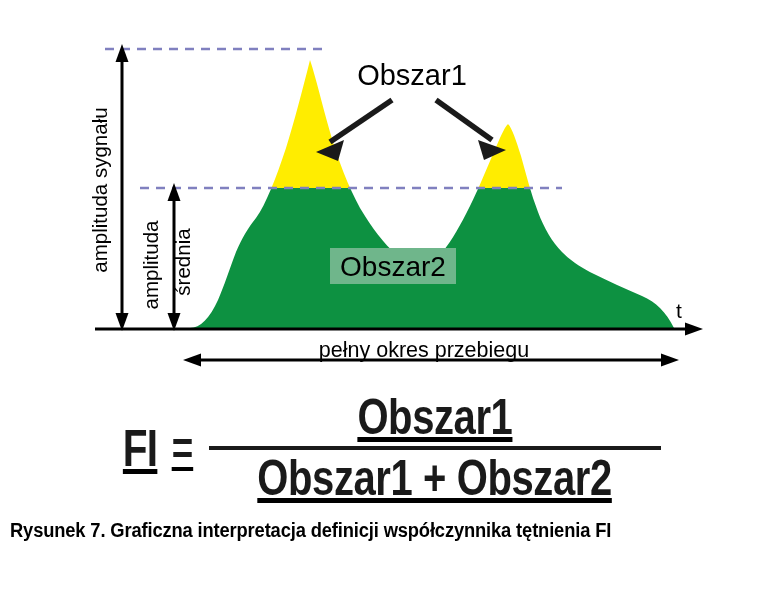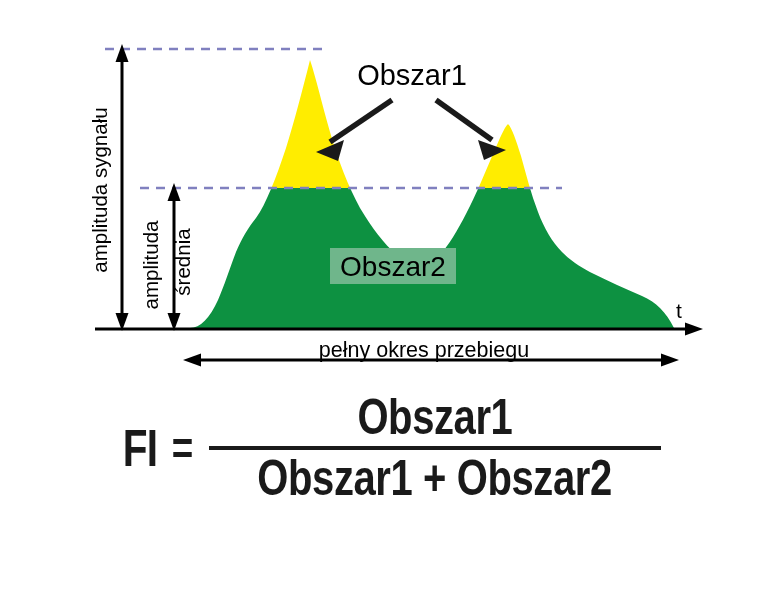--- a/index.html
+++ b/index.html
@@ -41,20 +41,21 @@
     height: 140px;
     display: flex;
     align-items: center;
     justify-content: center;
   }
   .formula-row {
     display: flex;
     align-items: center;
     justify-content: center;
     gap: 10px;
+    text-decoration: underline;
   }
   .formula-lhs {
     font-family: "Liberation Sans Narrow", "Liberation Sans", sans-serif;
     font-weight: 700;
     font-size: 52px;
     letter-spacing: -1px;
     transform: scaleX(0.78);
     transform-origin: center;
     color: #1a1a1a;
     line-height: 1;
@@ -211,14 +212,17 @@
       <span class="formula-lhs">FI</span>
       <span class="formula-eq">=</span>
       <span class="fraction">
         <span class="frac-num">Obszar1</span>
         <span class="frac-bar"></span>
         <span class="frac-den">Obszar1 + Obszar2</span>
       </span>
     </div>
   </div>
 
+  <div id="caption-block">
+    <div class="caption-text">Rysunek 7. Graficzna interpretacja definicji współczynnika tętnienia FI</div>
+  </div>
 
 </div>
 
 </body></html>

